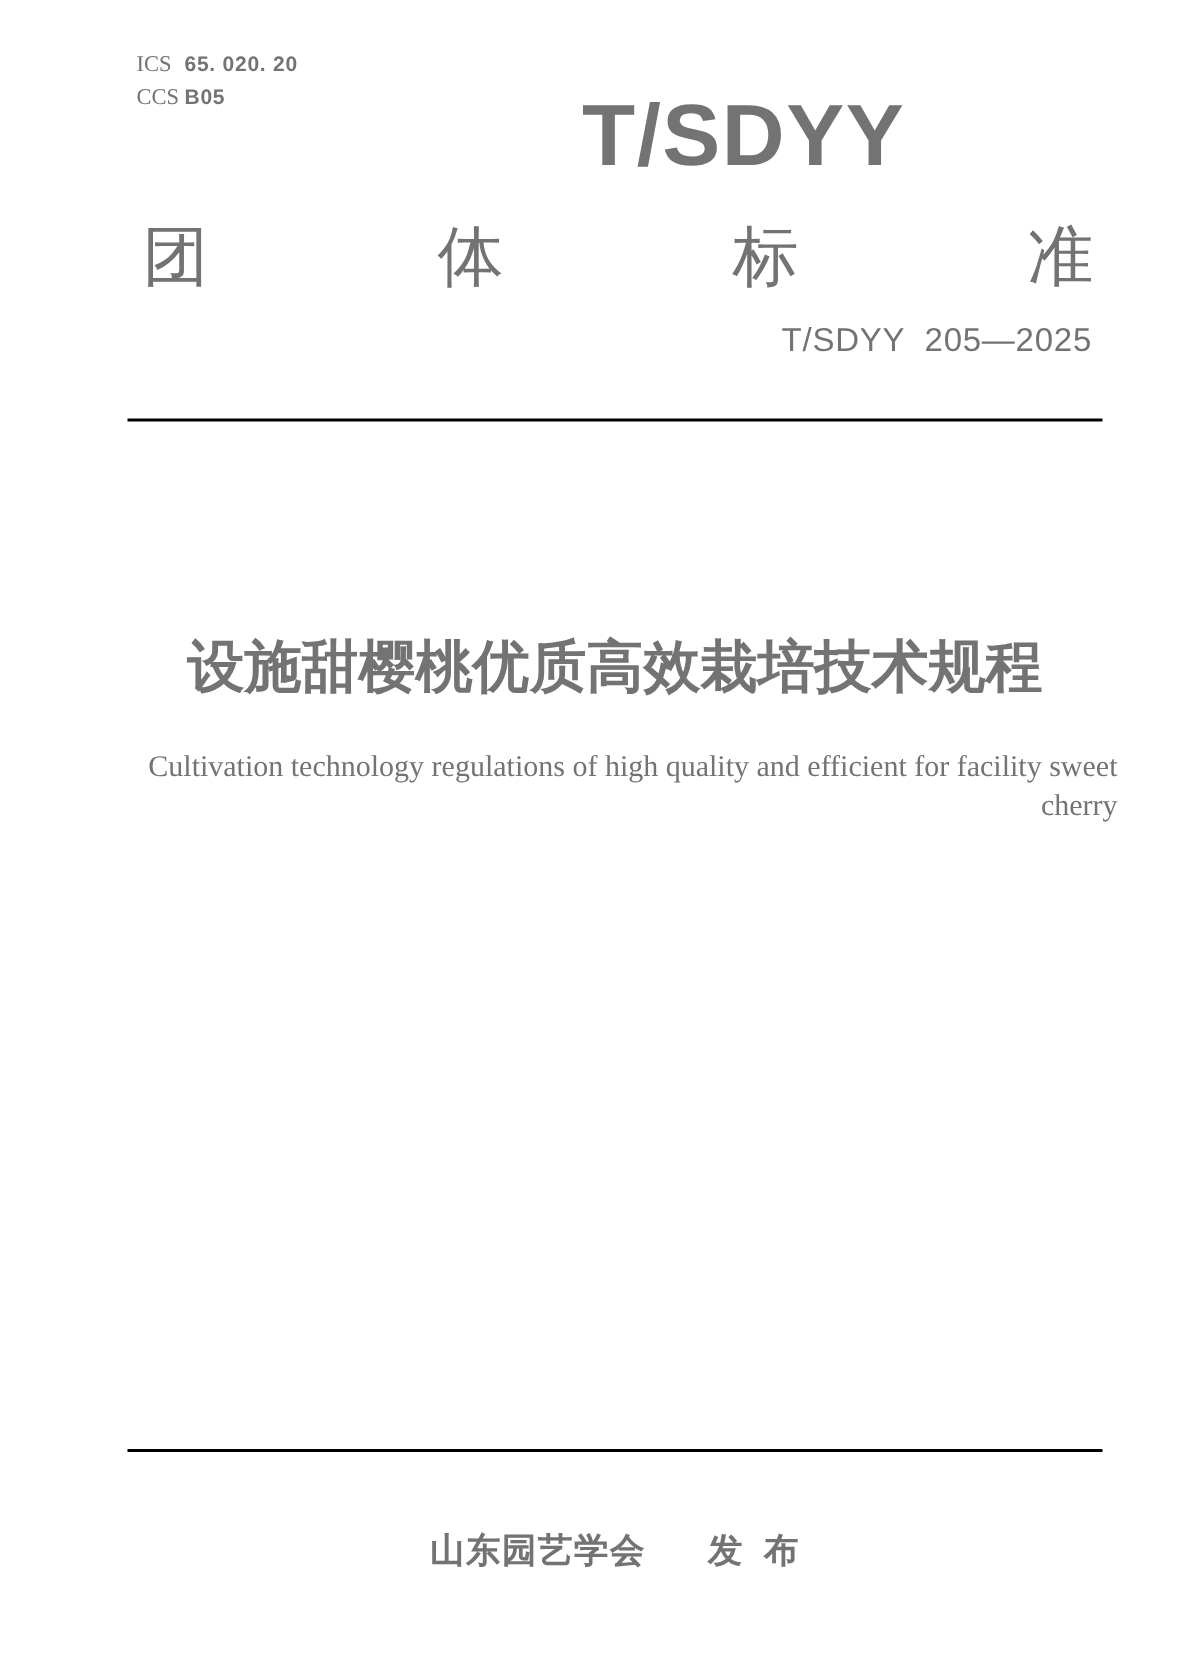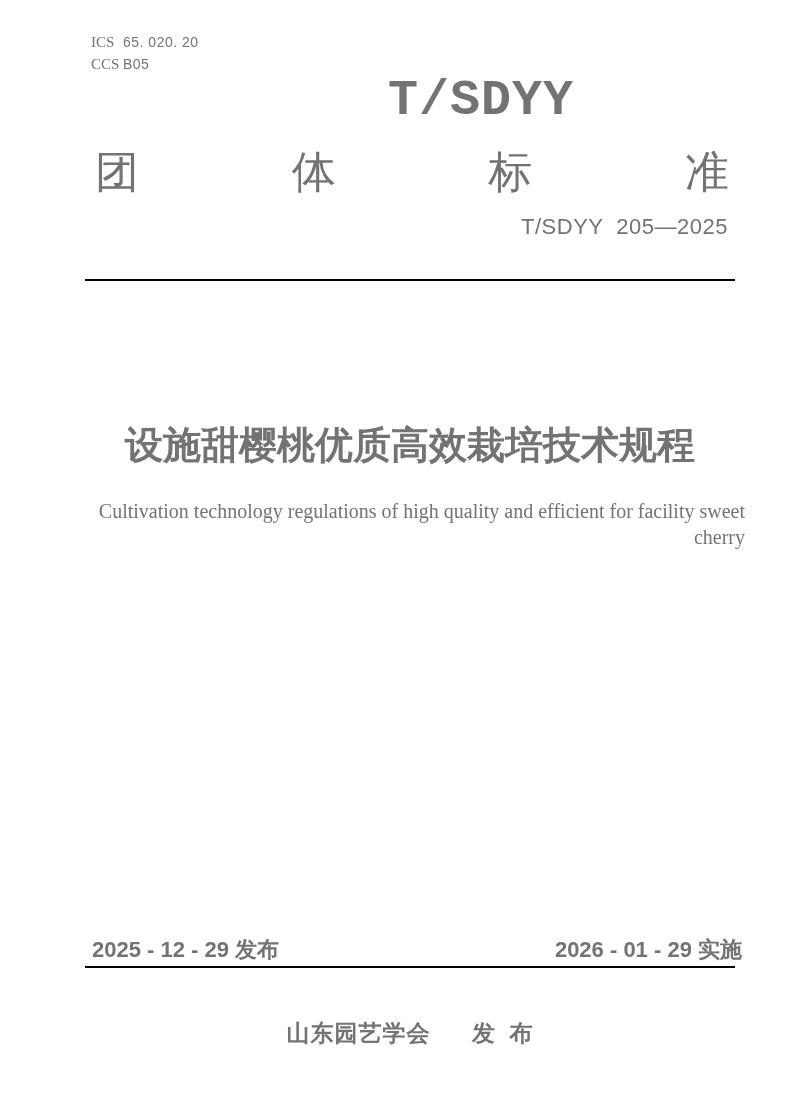--- a/index.html
+++ b/index.html
@@ -18,30 +18,31 @@
   .code-row { display: flex; align-items: baseline; height: 22px; }
   .code-label {
     font-family: "Liberation Serif", serif;
     font-size: 15px;
     width: 32px;
   }
   .code-value {
     font-size: 14px;
     letter-spacing: 0.5px;
     white-space: pre;
+    font-weight: bold;
   }
 
   
   .logo {
     position: absolute;
     left: 388px;
-    top: 76px;
-    font-family: Liberation Mono, monospace;
+    top: 62px;
+    font-family: Liberation Sans, sans-serif;
     font-weight: bold;
-    font-size: 50px;
+    font-size: 58px;
     line-height: 1.0;
     letter-spacing: 1px;
     white-space: pre;
   }
 
   
   .std-type {
     position: absolute;
     left: 95px;
     top: 150px;
@@ -155,24 +156,20 @@
 
   <div class="rule rule-top"></div>
 
   <h1 class="title-zh">设施甜樱桃优质高效栽培技术规程</h1>
 
   <div class="title-en">
     <div>Cultivation technology regulations of high quality and efficient for facility sweet</div>
     <div>cherry</div>
   </div>
 
-  <div class="dates">
-    <span>2025 - 12 - 29 发布</span>
-    <span>2026 - 01 - 29 实施</span>
-  </div>
 
   <div class="rule rule-bottom"></div>
 
   <div class="publisher">
     <span>山东园艺学会</span>
     <span class="publish-label">发 布</span>
   </div>
 
 </div>
 

